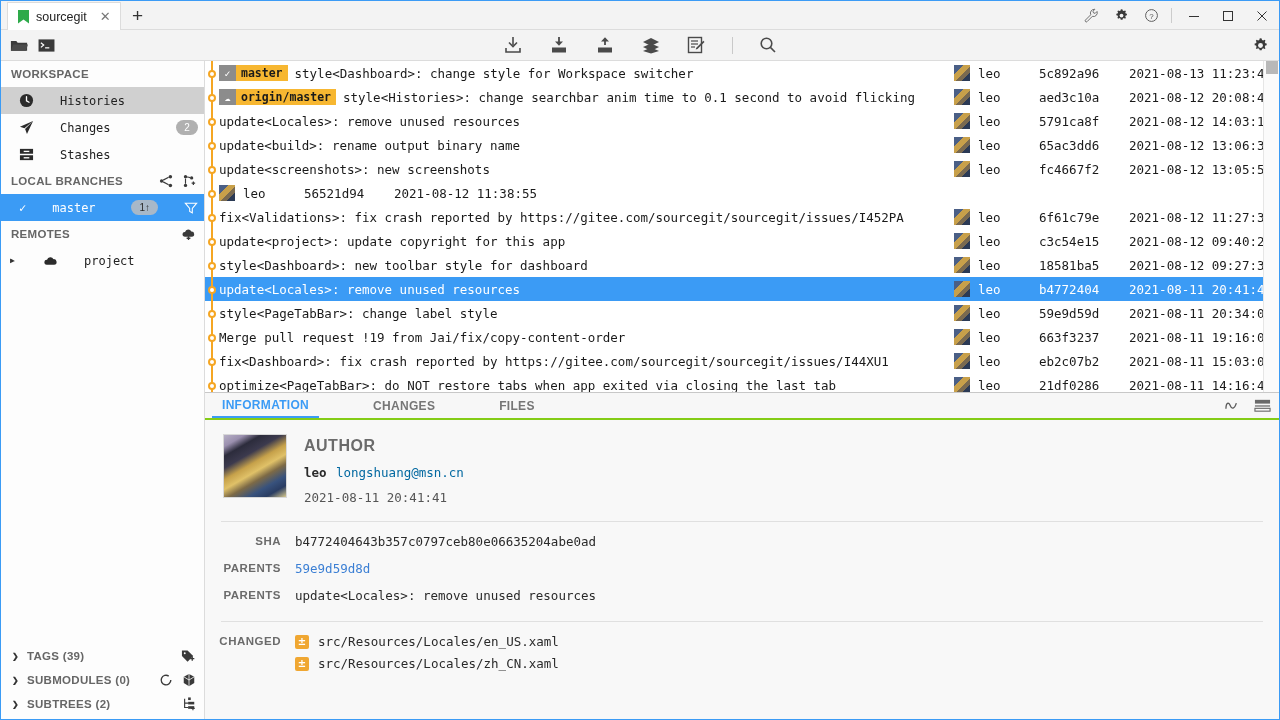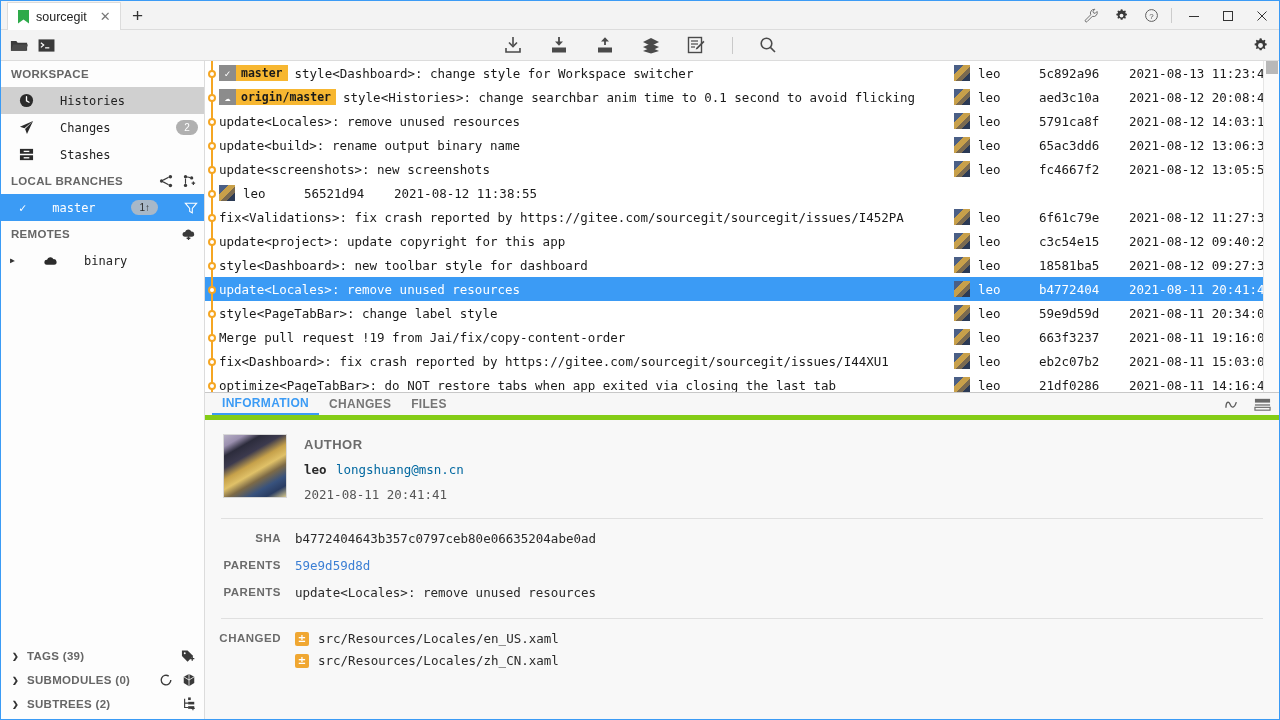--- a/index.html
+++ b/index.html
@@ -211,24 +211,25 @@
   .vthumb {
     position: absolute; top: 0; left: 2px;
     width: 12px; height: 13px;
     background: #b8b8b8;
   }
 
   
   .panel-tabs {
     height: 27px; min-height: 27px;
     background: #f7f7f7;
-    border-bottom: 5px solid #84cc16;
+    border-bottom: 2px solid #84cc16;
     display: flex; align-items: stretch;
     padding-left: 7px;
     position: relative;
+    gap: 44px;
   }
   .ptab {
     display: flex; align-items: center;
     padding: 0 10px;
     font-size: 12px; font-weight: bold;
     color: #767676; letter-spacing: .3px;
   }
   .ptab.on { color: #3b9bf5; border-bottom: 2px solid #3b9bf5; }
   .ptab-right {
     position: absolute; right: 8px; top: 0; bottom: 0;
@@ -246,21 +247,21 @@
   .avatar-lg {
     width: 64px; height: 64px;
     background:
       linear-gradient(150deg,#b7b0c6 0%,#9a8fae 12%,#2c2c3c 22%,#3c3a4e 34%,
       #c6a14a 46%,#e0c168 56%,#7d6a46 66%,#38527d 78%,#2a3d63 88%,#d8c98e 100%);
     flex-shrink: 0;
     border: 1px solid #d8d8d8;
   }
   .ablock-text { padding-top: 3px; }
   .k-label {
-    font-size: 13px; font-weight: bold; color: #6b6b6b;
+    font-size: 16px; font-weight: bold; color: #6b6b6b;
     letter-spacing: .5px;
   }
   .mono { font-family: "DejaVu Sans Mono", monospace; font-size: 12.5px; color: #2a2a2a; }
   .ablock-line { margin-top: 10px; }
   .hr { height: 1px; background: #e0e0e0; margin: 16px 16px 0 16px; }
   .kvrow { display: flex; margin-top: 12px; }
   .kvrow .kv-key {
     width: 90px; min-width: 90px; text-align: right;
     padding-right: 14px;
     font-size: 11.5px; font-weight: bold; color: #6b6b6b; letter-spacing: .5px;
@@ -489,21 +490,21 @@
         </span>
       </div>
 
       <div class="side-row" style="padding-left:7px">
         <span class="expander">▶</span>
         <span class="icon">
           <svg width="15" height="12" viewBox="0 0 16 12">
               <path d="M4 10a2.7 2.7 0 0 1 .3-5.4A3.7 3.7 0 0 1 11.2 4 2.9 2.9 0 0 1 11.8 10z" fill="#2b2b2b"></path>
             </svg>
         </span>
-        <span class="srlabel">binary</span>
+        <span class="srlabel">project</span>
       </div>
 
       <div class="side-bottom">
         <div class="side-section-head">
           <span class="expander" style="margin-right:7px">❯</span>
           <span class="sh-label">TAGS (39)</span>
           <span class="sh-icons">
             <span class="icon">
               <svg width="15" height="14" viewBox="0 0 16 14">
                   <path d="M1 1h6l6 6-6 6-6-6z" fill="#3a3a3a"></path>

